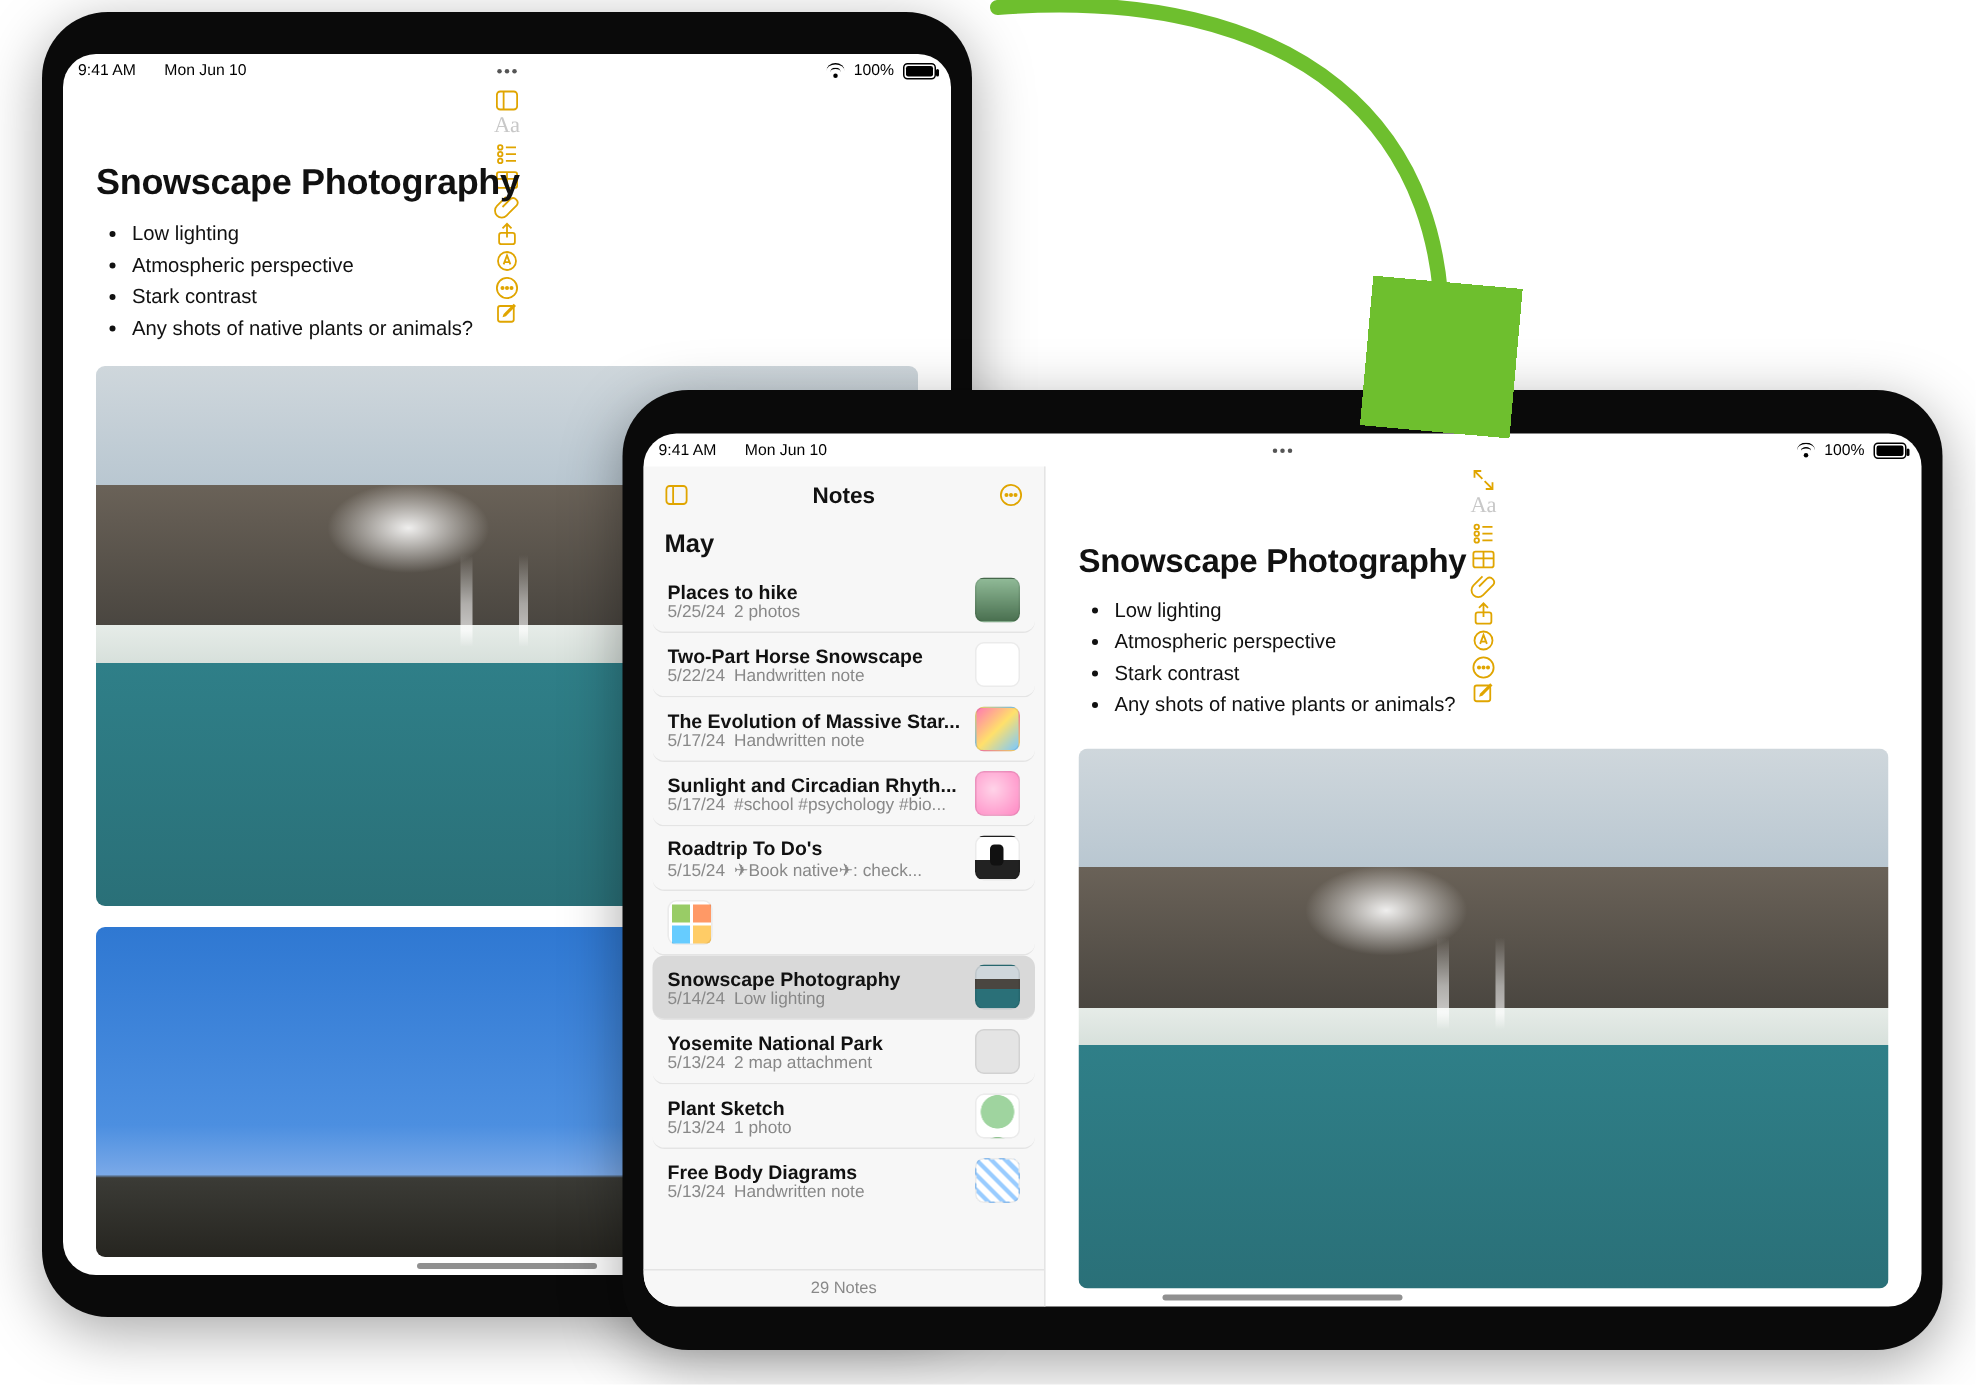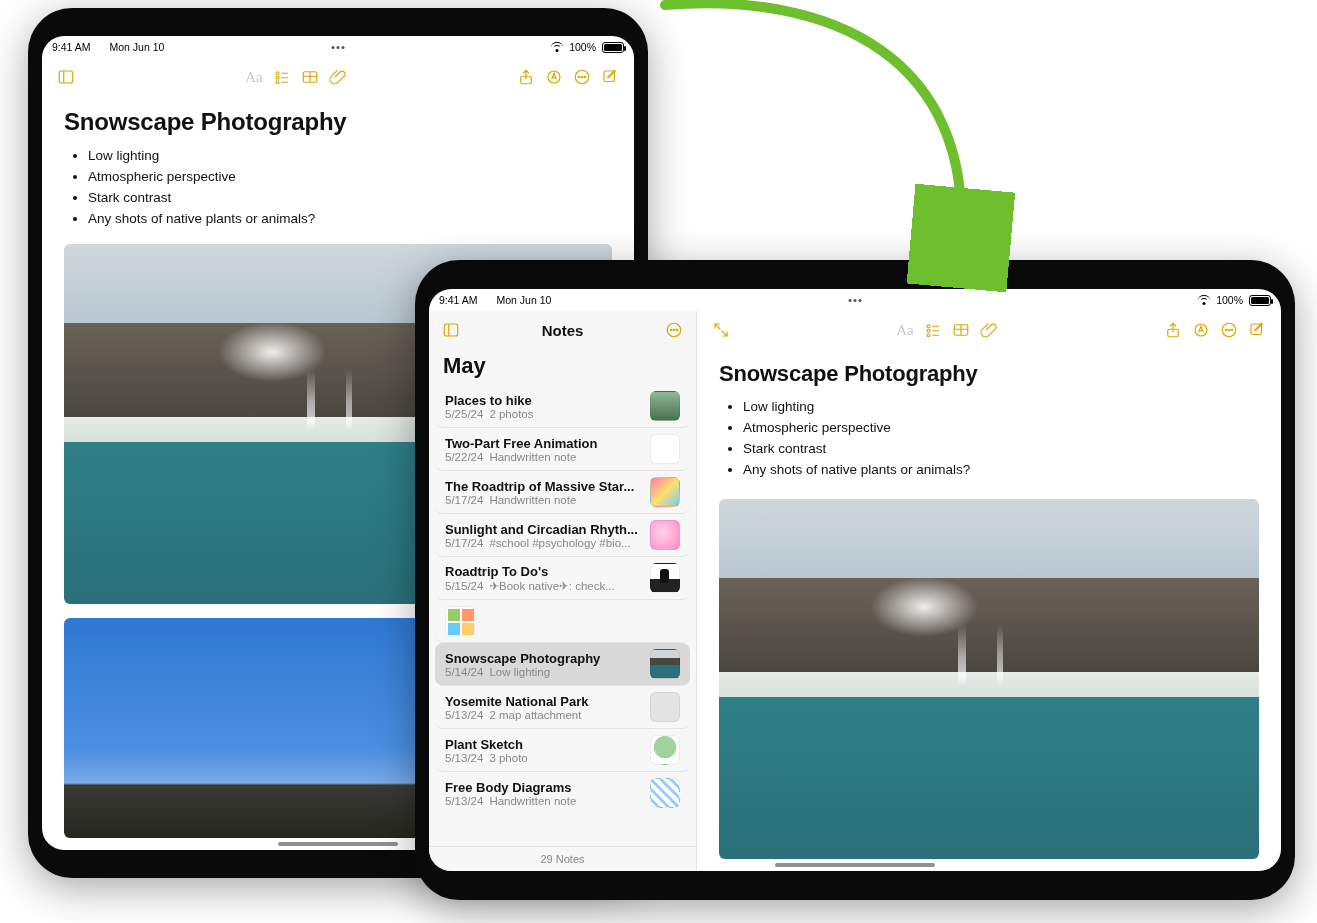--- a/index.html
+++ b/index.html
@@ -101,20 +101,21 @@
   .battery::after { content:""; position:absolute; right:-3px; top:3px; width:2px; height:5px; background:#000; border-radius:1px;}
   .battery .fill { position:absolute; inset:1px; background:#000; border-radius:1.5px; }
 
   
   .toolbar {
     height: 38px;
     display: flex;
     align-items: center;
     padding: 0 10px;
     gap: 0;
+    flex-direction: column;
   }
   .tb-spacer { flex: 1; }
   .tb-btn {
     width: 28px; height: 28px;
     display:flex; align-items:center; justify-content:center;
     color: var(--accent);
     border-radius:6px;
     cursor:pointer;
   }
   .tb-btn svg { width: 18px; height: 18px; stroke: currentColor; fill: none; stroke-width: 1.6; }
@@ -188,21 +189,21 @@
   .pane-side {
     width: 268px;
     background: var(--sidebar-bg);
     border-right: 1px solid var(--divider);
     display:flex; flex-direction:column;
     min-height:0;
   }
   .pane-main { flex:1; display:flex; flex-direction:column; min-height:0; }
 
   .side-section {
-    font-size: 22px; font-weight:700;
+    font-size: 17px; font-weight:700;
     padding: 4px 14px 6px 14px;
   }
   .note-list {
     flex:1; overflow:hidden;
     padding: 0 6px;
   }
   .note-item {
     display:flex; align-items:center;
     gap: 8px;
     padding: 6px 10px;
@@ -435,28 +436,28 @@
         <div class="note-list" id="note-list">
             <div class="note-item">
               <div class="txt">
                 <div class="title">Places to hike</div>
                 <div class="sub"><span class="date">5/25/24</span><span>2 photos</span></div>
               </div>
               <div class="thumb photo-nature"></div>
             </div>
             <div class="note-item">
               <div class="txt">
-                <div class="title">Two-Part Free Animation</div>
+                <div class="title">Two-Part Horse Snowscape</div>
                 <div class="sub"><span class="date">5/22/24</span><span>Handwritten note</span></div>
               </div>
               <div class="thumb empty"></div>
             </div>
             <div class="note-item">
               <div class="txt">
-                <div class="title">The Roadtrip of Massive Star...</div>
+                <div class="title">The Evolution of Massive Star...</div>
                 <div class="sub"><span class="date">5/17/24</span><span>Handwritten note</span></div>
               </div>
               <div class="thumb ribbons"></div>
             </div>
             <div class="note-item">
               <div class="txt">
                 <div class="title">Sunlight and Circadian Rhyth...</div>
                 <div class="sub"><span class="date">5/17/24</span><span>#school #psychology #bio...</span></div>
               </div>
               <div class="thumb pink"></div>
@@ -481,21 +482,21 @@
             <div class="note-item">
               <div class="txt">
                 <div class="title">Yosemite National Park</div>
                 <div class="sub"><span class="date">5/13/24</span><span>2 map attachment</span></div>
               </div>
               <div class="thumb "></div>
             </div>
             <div class="note-item">
               <div class="txt">
                 <div class="title">Plant Sketch</div>
-                <div class="sub"><span class="date">5/13/24</span><span>3 photo</span></div>
+                <div class="sub"><span class="date">5/13/24</span><span>1 photo</span></div>
               </div>
               <div class="thumb leaf"></div>
             </div>
             <div class="note-item">
               <div class="txt">
                 <div class="title">Free Body Diagrams</div>
                 <div class="sub"><span class="date">5/13/24</span><span>Handwritten note</span></div>
               </div>
               <div class="thumb diag"></div>
             </div>

